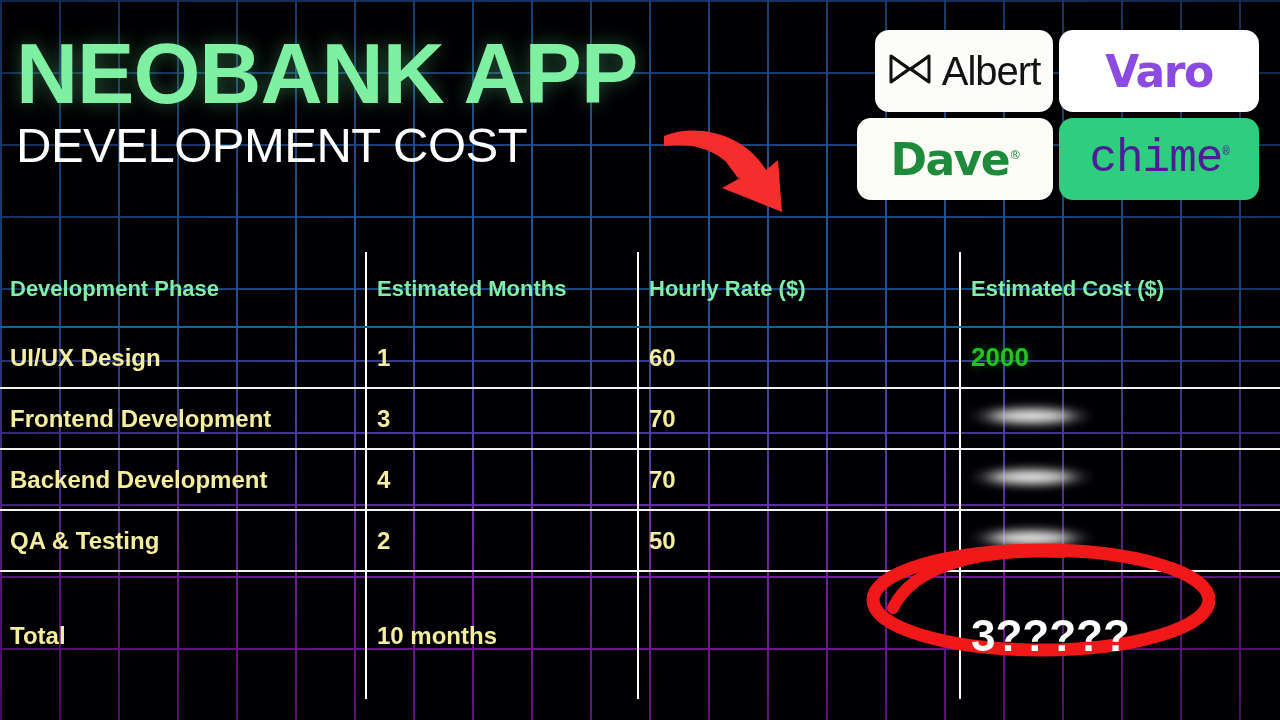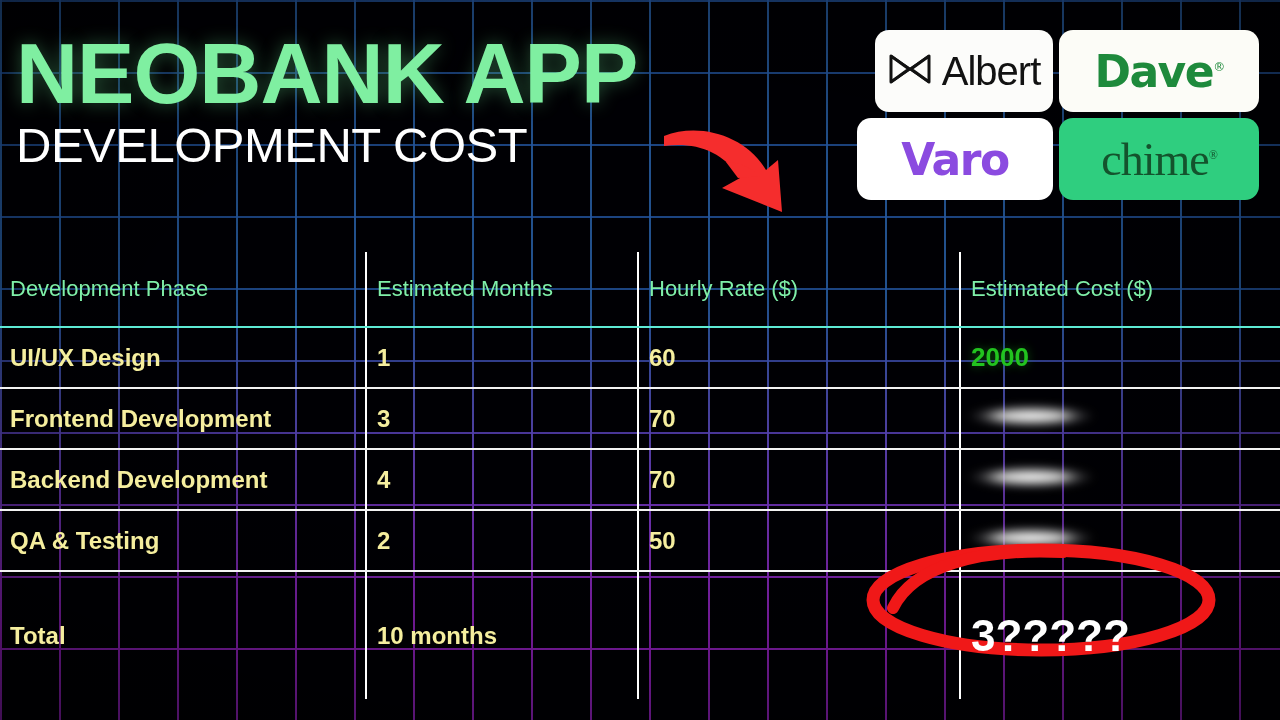--- a/index.html
+++ b/index.html
@@ -80,41 +80,41 @@
   .dave-word {
     font-size:44px; font-weight:700; color:#1E8A3C; letter-spacing:-1.5px;
     font-family:"DejaVu Sans", sans-serif;
     position:relative;
   }
   .varo-word {
     font-size:44px; font-weight:700; color:#8B4BE0; letter-spacing:-1.5px;
     font-family:"DejaVu Sans", sans-serif;
   }
   .chime-word {
-    font-size:46px; font-weight:400; color:#14532d; letter-spacing:-1px;
-    font-family:Liberation Serif, serif; position:relative;
+    font-size:46px; font-weight:400; color:#4c1d95; letter-spacing:-1px;
+    font-family:Liberation Mono, monospace; position:relative;
   }
   .reg-mark { font-size:12px; vertical-align:super; font-weight:400; }
 
   
   .table-wrap { position:absolute; left:0; top:252px; width:1280px; z-index:5; }
   table.cost { width:1280px; border-collapse:collapse; table-layout:fixed; }
   table.cost col.c1 { width:366px; }
   table.cost col.c2 { width:272px; }
   table.cost col.c3 { width:322px; }
   table.cost col.c4 { width:320px; }
 
   table.cost th, table.cost td {
     text-align:left; vertical-align:middle;
     padding:0 0 0 10px; background:transparent;
     font-family:"Liberation Sans", sans-serif;
   }
   table.cost thead th {
-    height:75px; font-size:22px; font-weight:400; color:#7FEFA8;
-    border-bottom:2px solid #5eead4;
+    height:75px; font-size:22px; font-weight:700; color:#7FEFA8;
+    border-bottom:2px solid #0369a1;
   }
   table.cost tbody td {
     height:61px; font-size:24px; font-weight:700; color:#F5EE9E;
     border-bottom:2px solid #F2F2F2;
   }
   table.cost tbody tr.total-row td { border-bottom:none; height:128px; }
   
   table.cost th.v, table.cost td.v { border-right:2px solid #FFFFFF; }
   table.cost td.cost-col, table.cost th.cost-col { }
   .cost-green { color:#22C31F; font-weight:700; font-size:26px;
@@ -168,28 +168,28 @@
     <div class="logo-card lc-albert">
       <span>
         <svg width="44" height="34" viewBox="0 0 44 34" xmlns="http://www.w3.org/2000/svg">
           <path d="M3 4 L3 30 L21 17 Z M41 4 L41 30 L23 17 Z" fill="none" stroke="#121212" stroke-width="3" stroke-linejoin="round"></path>
           <path d="M3 4 L41 30 M41 4 L3 30" stroke="#121212" stroke-width="2.6" fill="none"></path>
         </svg>
       </span>
       <span class="albert-word">Albert</span>
     </div>
 
+    <div class="logo-card lc-varo">
+      <span class="varo-word">Varo</span>
+    </div>
+
     <div class="logo-card lc-dave">
       <span class="dave-word">
         <span>Dave</span><span class="reg-mark">®</span>
       </span>
-    </div>
-
-    <div class="logo-card lc-varo">
-      <span class="varo-word">Varo</span>
     </div>
 
     <div class="logo-card lc-chime">
       <span class="chime-word">
         <span>chime</span><span class="reg-mark">®</span>
       </span>
     </div>
   </div>
 
   <div class="table-wrap">

